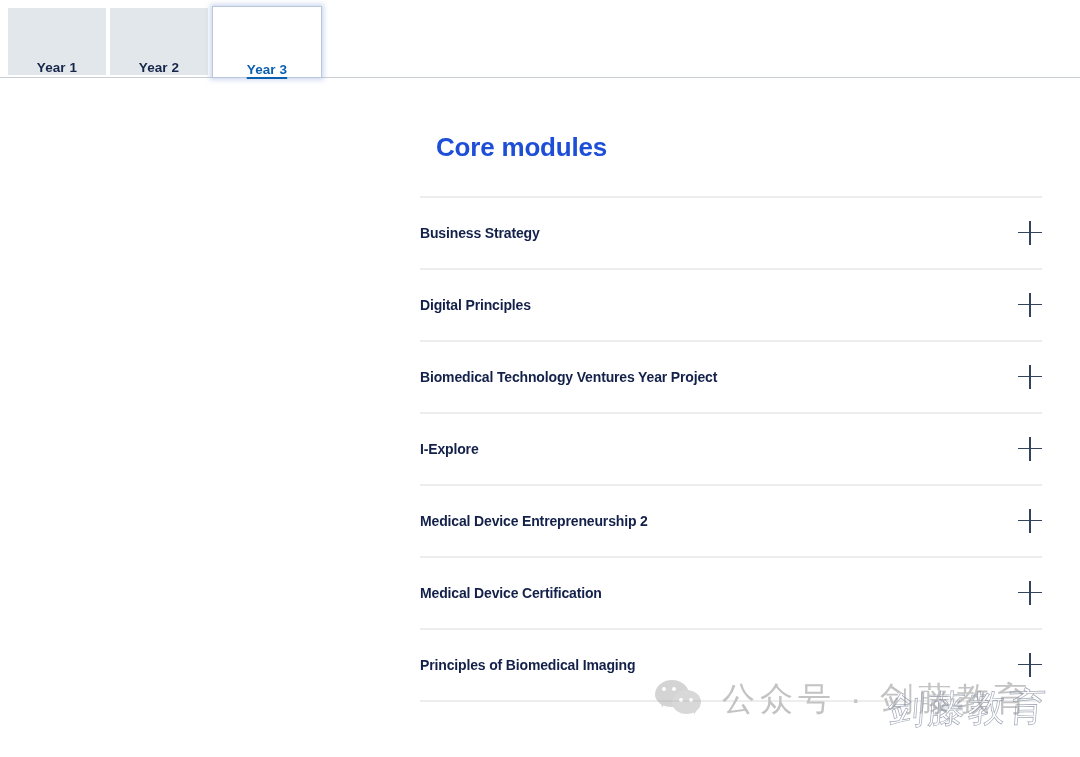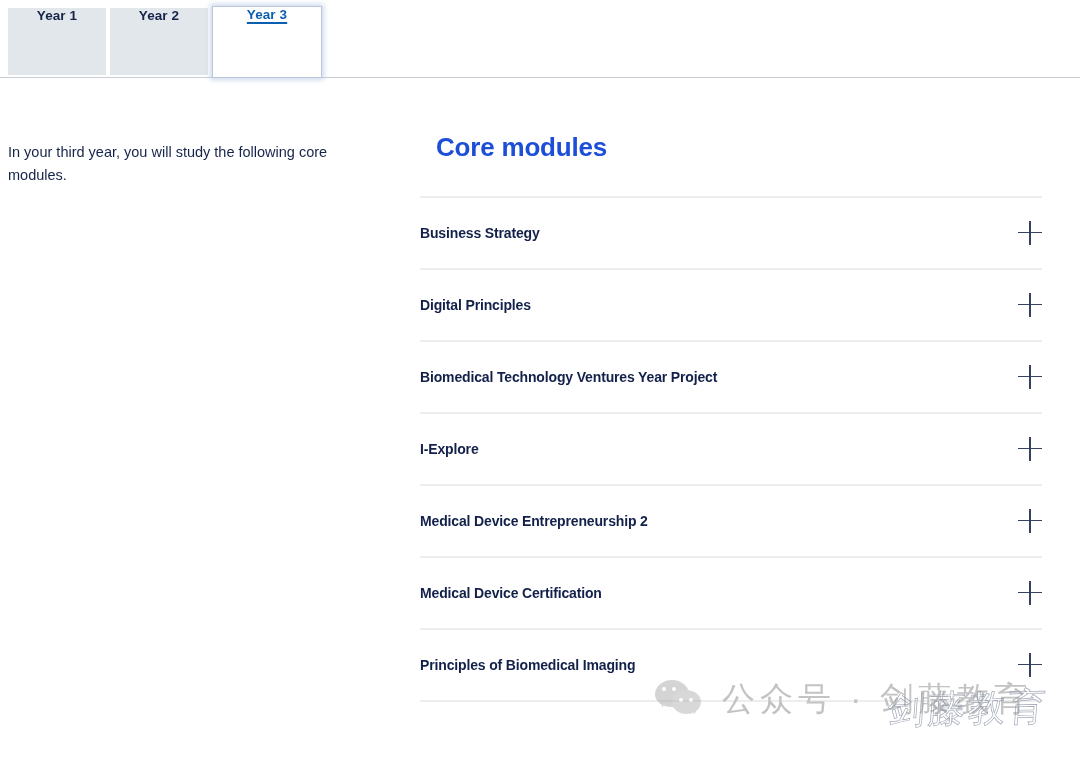--- a/index.html
+++ b/index.html
@@ -7,21 +7,21 @@
     width:1080px;height:757px;background:#ffffff;
     font-family:"Liberation Sans",sans-serif;
     color:#16244a;overflow:hidden;position:relative;
   }
 
   
   .tabbar{position:absolute;left:0;top:0;width:1080px;height:78px;}
   .tab{
     position:absolute;top:8px;height:67px;width:98px;
     background:#e1e7ea;box-sizing:border-box;
-    display:flex;align-items:flex-start;justify-content:center;
+    display:flex;align-items:flex-end;justify-content:center;
     font-size:13.5px;font-weight:bold;color:#16244a;letter-spacing:.1px;
   }
   .tab.t1{left:8px;}
   .tab.t2{left:110px;}
   .tab.active{
     left:212px;top:6px;height:72px;width:110px;
     background:#ffffff;border:1px solid #b9c6dc;
     box-shadow:0 0 5px 2px rgba(150,175,215,.45);
     z-index:3;
   }
@@ -127,21 +127,20 @@
     <span class="tablabel">Year 2</span>
   </div>
   <div class="tab active">
     <span class="tablabel">Year 3</span>
   </div>
   <div class="tabrule"></div>
 </div>
 
 <div class="content">
 
-  <div class="leftcol">In your third year, you will study the following core modules.</div>
 
   <div class="rightcol">
     <div class="heading">Core modules</div>
 
     <div class="acc-list">
 
       <div class="acc-item">
         <span class="acc-title">Business Strategy</span>
         <span class="plus"></span>
       </div>

